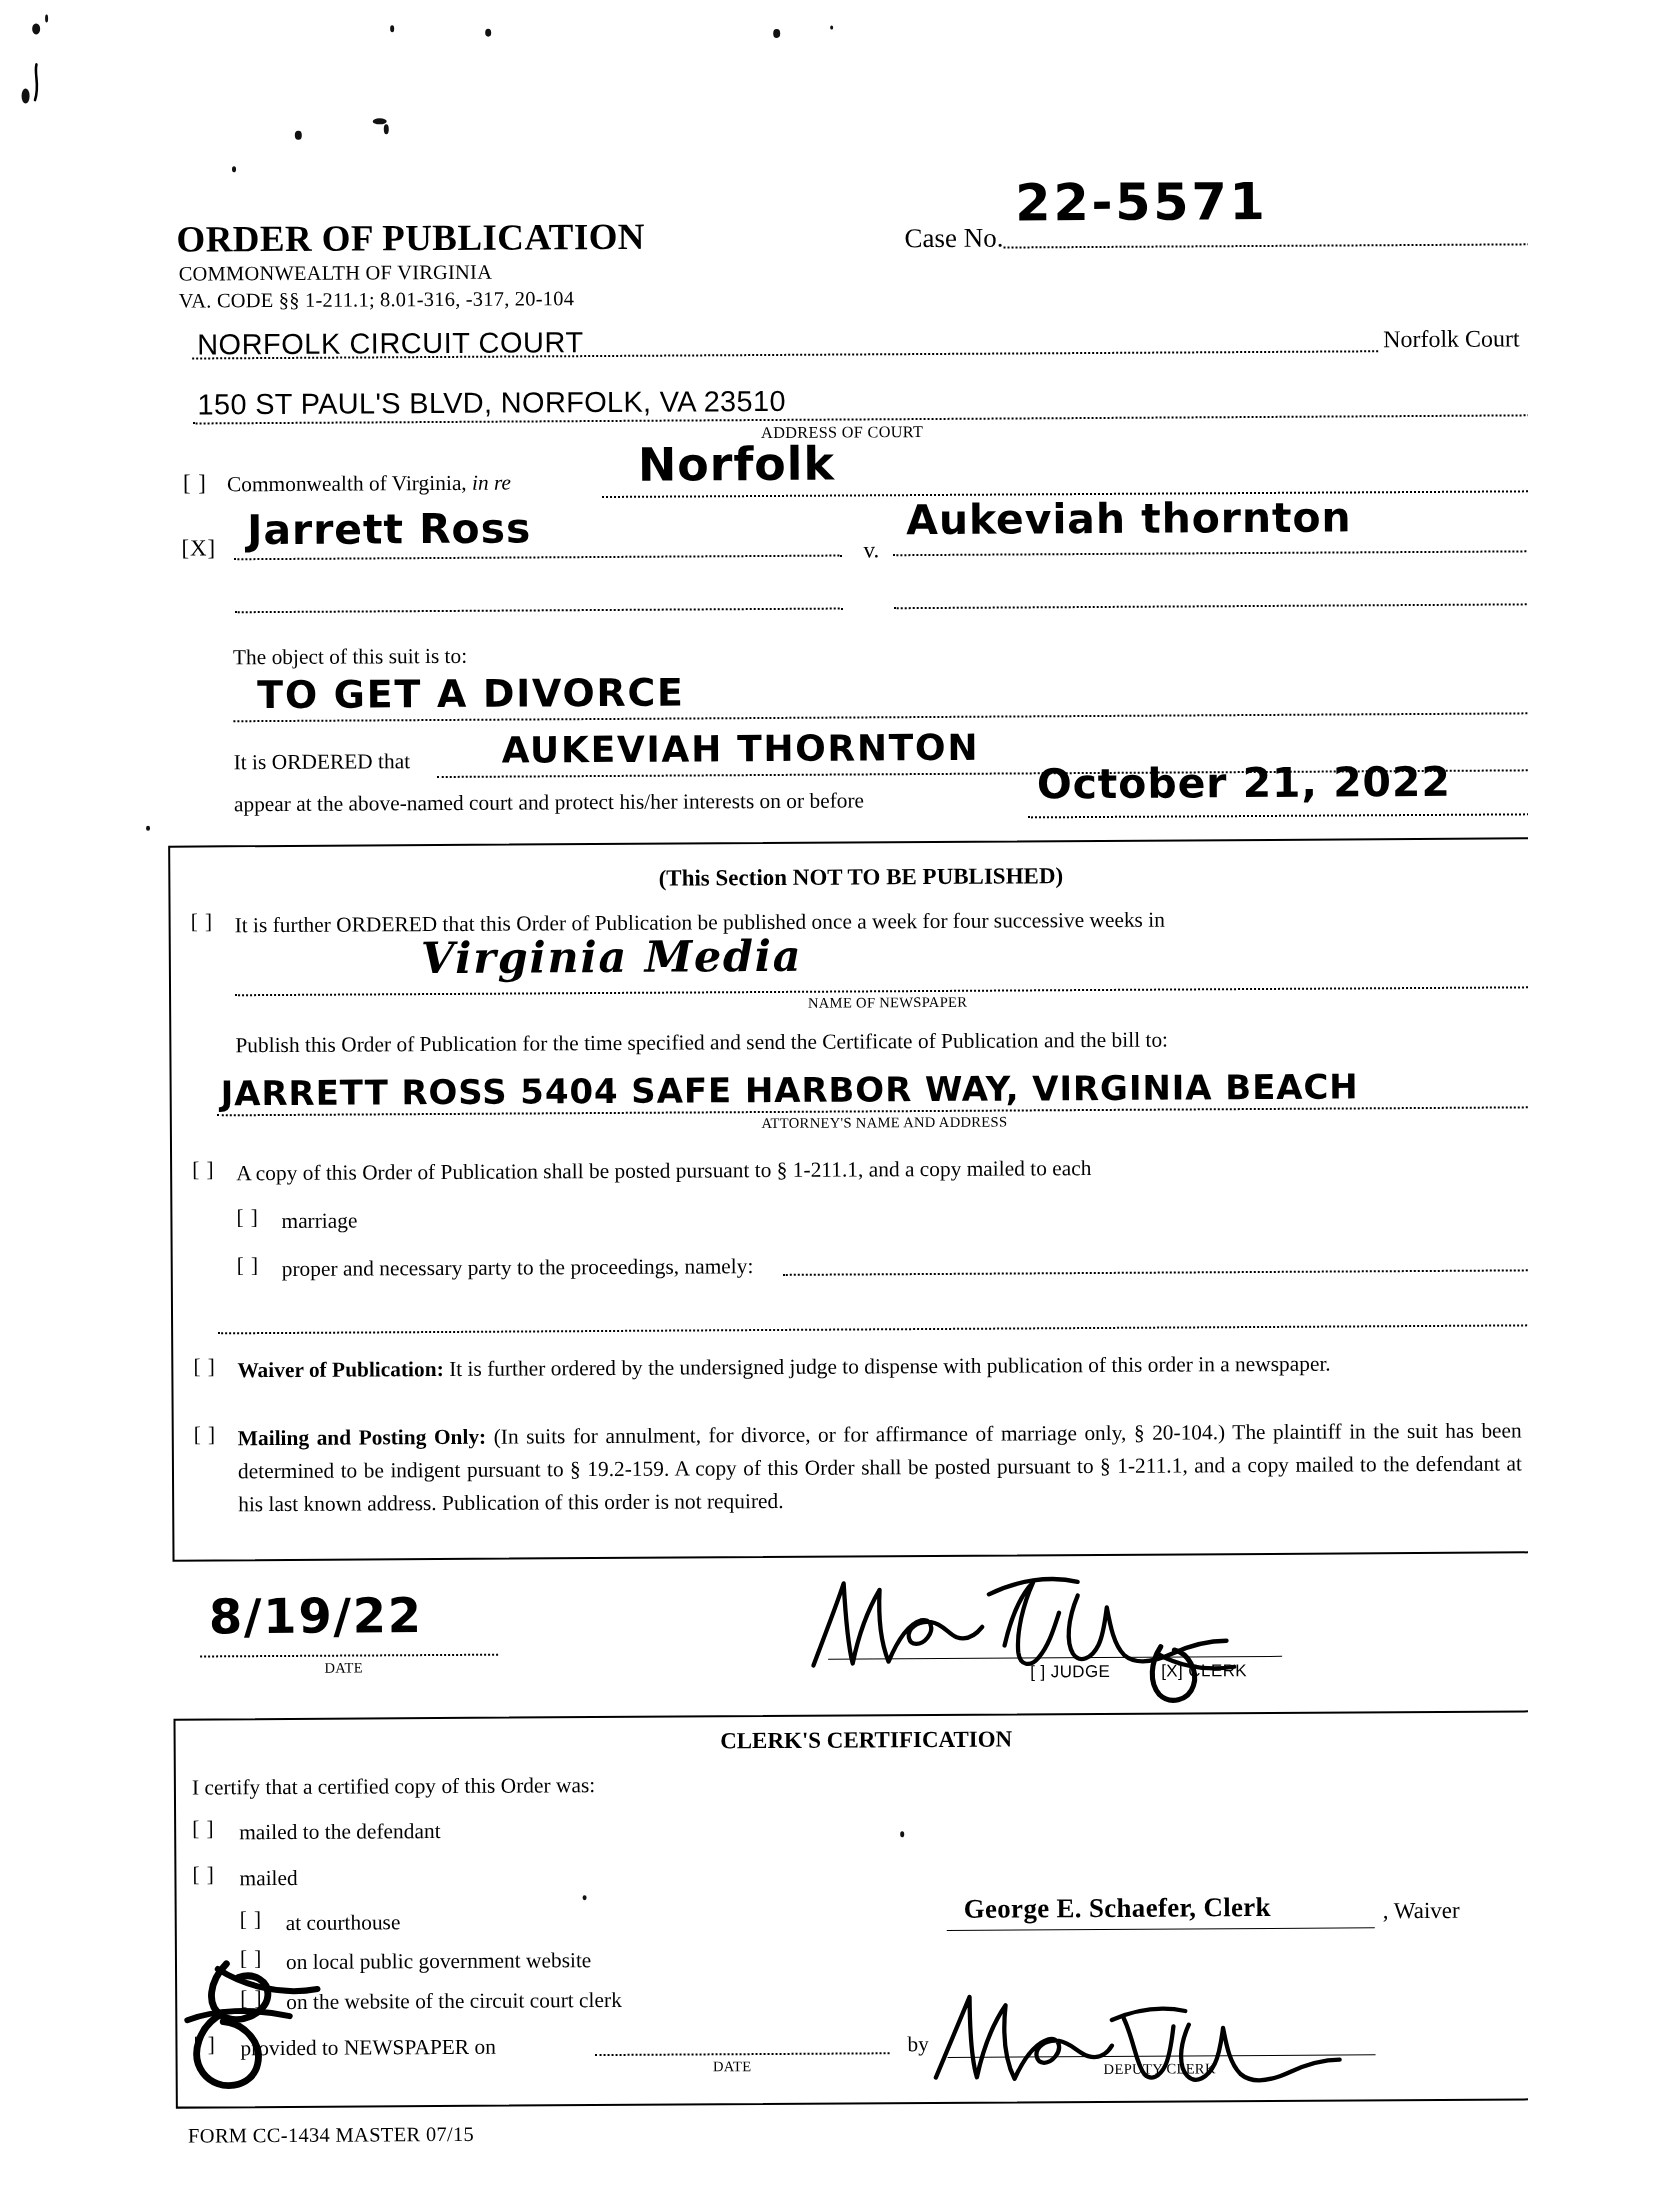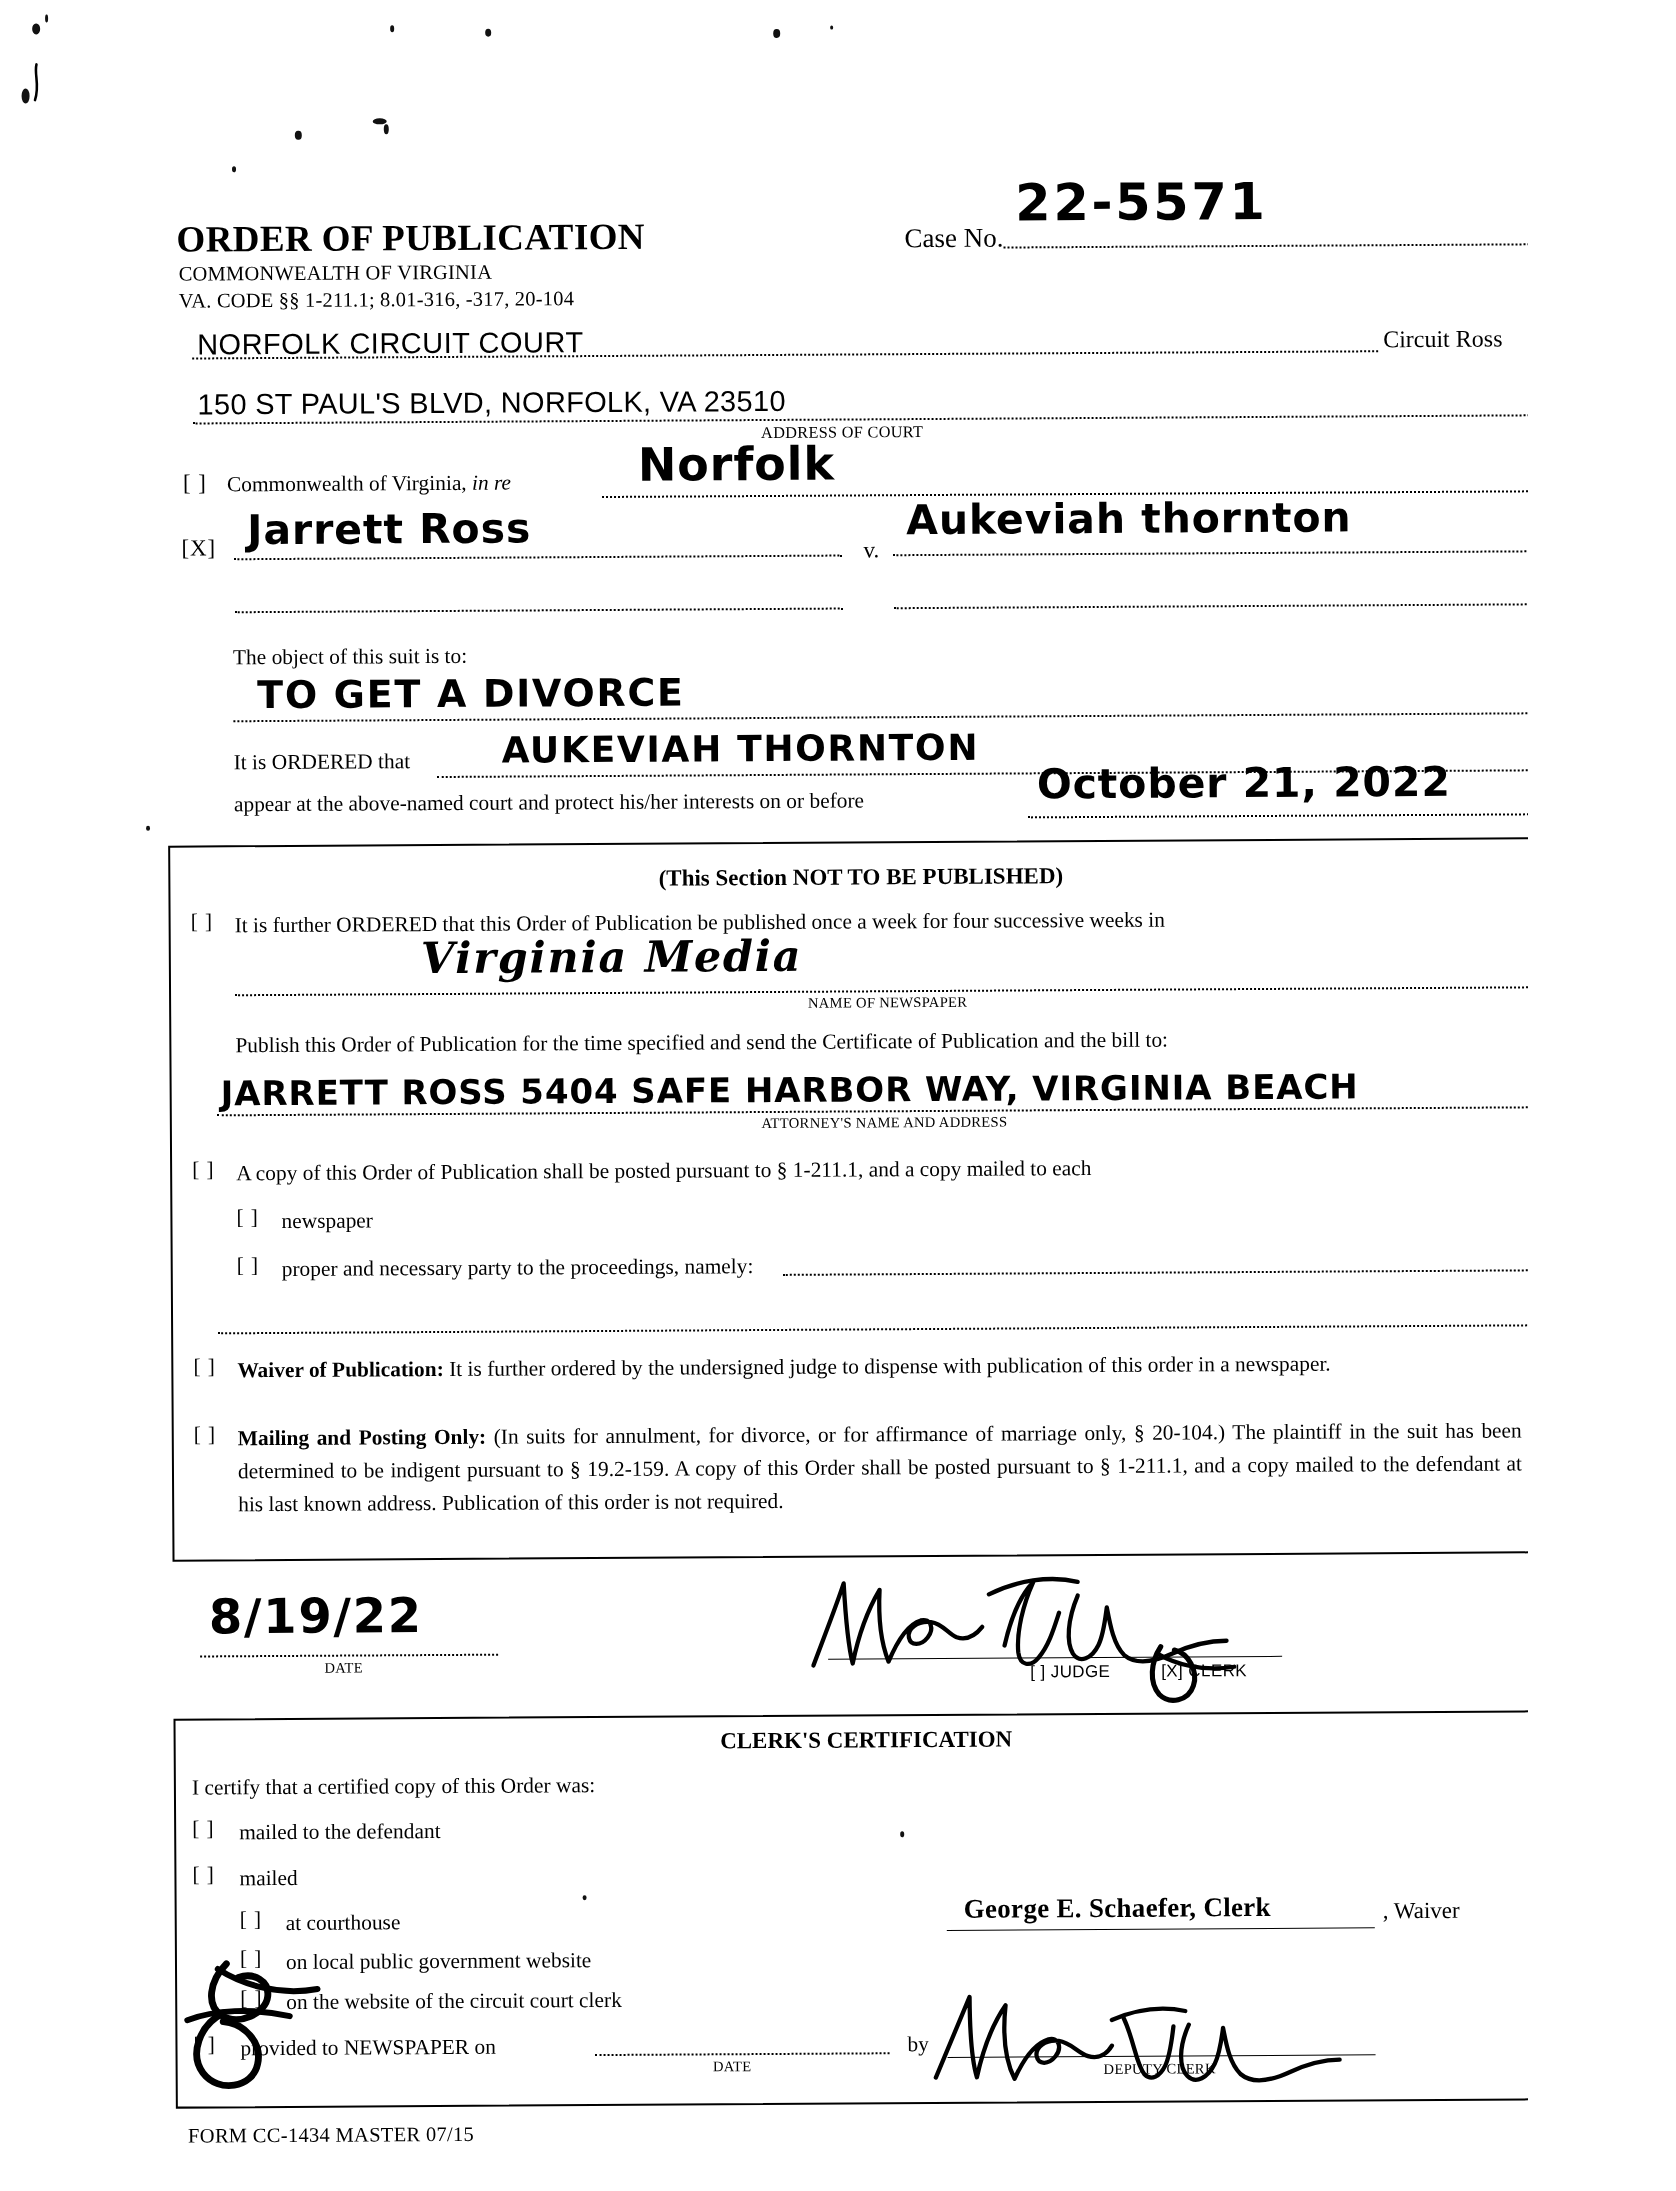--- a/index.html
+++ b/index.html
@@ -102,21 +102,21 @@
   <div class="abs serif" style="left:177px;top:259px;font-size:20.5px;letter-spacing:0.2px;">COMMONWEALTH OF VIRGINIA</div>
 
   <div class="abs serif" style="left:177px;top:286px;font-size:20.5px;letter-spacing:0.2px;">VA. CODE §§ 1-211.1; 8.01-316, -317, 20-104</div>
 
   <div class="abs serif" style="left:903px;top:224px;font-size:27px;">Case No.</div>
   <div class="abs dotline" style="left:1002px;top:248px;width:526px;"></div>
   <div class="abs hand" style="left:1014px;top:175px;font-size:51px;letter-spacing:2.6px;">22-5571</div>
 
   <div class="abs sans" style="left:195px;top:325px;font-size:29px;letter-spacing:0.5px;">NORFOLK CIRCUIT COURT</div>
   <div class="abs dotline" style="left:190px;top:354px;width:1186px;"></div>
-  <div class="abs serif" style="left:1381px;top:330px;font-size:24px;">Circuit Ross</div>
+  <div class="abs serif" style="left:1381px;top:330px;font-size:24px;">Norfolk Court</div>
 
   <div class="abs sans" style="left:195px;top:385px;font-size:29px;letter-spacing:0.3px;">150 ST PAUL'S BLVD,  NORFOLK, VA  23510</div>
   <div class="abs dotline" style="left:190px;top:419px;width:1357px;"></div>
   <div class="abs caption" style="left:711px;top:423px;width:257px;font-size:16.3px;">ADDRESS OF COURT</div>
 
   <div class="abs cbx" style="left:180px;top:467px;font-size:23px;">[ ]</div>
   <div class="abs serif" style="left:224px;top:469px;font-size:21.4px;white-space:nowrap;">
      <span>Commonwealth of Virginia,</span>
      <span style="font-style:italic">in re</span>
   </div>
@@ -163,21 +163,21 @@
   <div class="abs hand" style="left:214px;top:1070px;font-size:34px;letter-spacing:0.9px;white-space:nowrap;">JARRETT ROSS      5404  SAFE  HARBOR  WAY, VIRGINIA BEACH</div>
   <div class="abs dotline" style="left:210px;top:1111px;width:1323px;"></div>
   <div class="abs caption" style="left:715px;top:1115px;width:325px;">ATTORNEY'S NAME AND ADDRESS</div>
 
   <div class="abs hand" style="left:1558px;top:1117px;font-size:38px;letter-spacing:2.6px;white-space:nowrap;">23462</div>
 
   <div class="abs cbx" style="left:185px;top:1154px;">[ ]</div>
   <div class="abs body-txt" style="left:229px;top:1154px;width:1301px;">A copy of this Order of Publication shall be posted pursuant to § 1-211.1, and a copy mailed to each</div>
 
   <div class="abs cbx" style="left:229px;top:1202px;">[ ]</div>
-  <div class="abs body-txt" style="left:274px;top:1202px;">newspaper</div>
+  <div class="abs body-txt" style="left:274px;top:1202px;">marriage</div>
 
   <div class="abs cbx" style="left:229px;top:1250px;">[ ]</div>
   <div class="abs body-txt" style="left:274px;top:1250px;white-space:nowrap;">proper and necessary party to the proceedings, namely:</div>
   <div class="abs dotline" style="left:775px;top:1274px;width:756px;"></div>
   <div class="abs dotline" style="left:210px;top:1329px;width:1321px;"></div>
 
   <div class="abs cbx" style="left:185px;top:1351px;">[ ]</div>
   <div class="abs body-txt" style="left:229px;top:1351px;width:1284px;">
     <b>Waiver of Publication:</b>
     <span>It is further ordered by the undersigned judge to dispense with publication of this order in a newspaper.</span>

